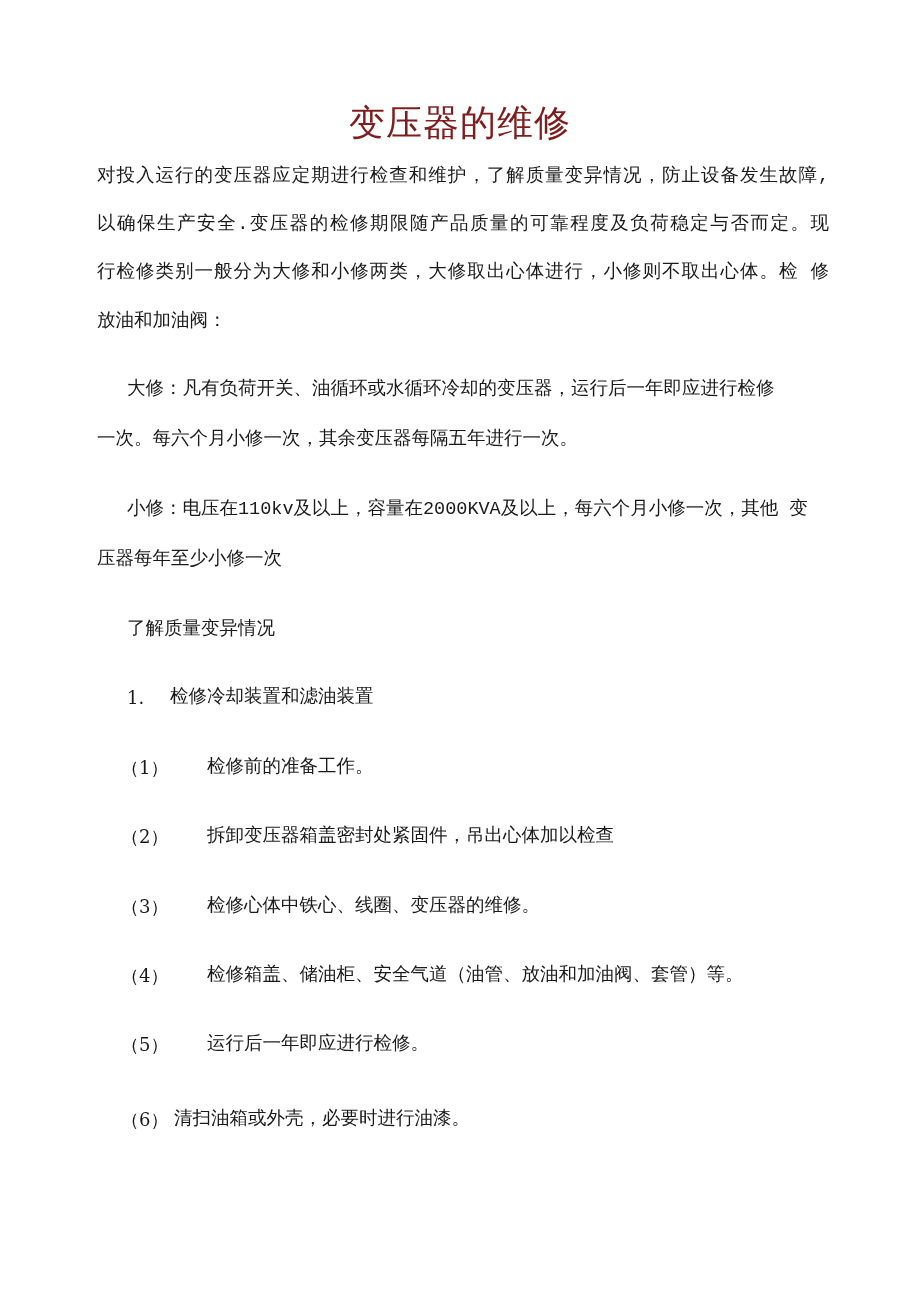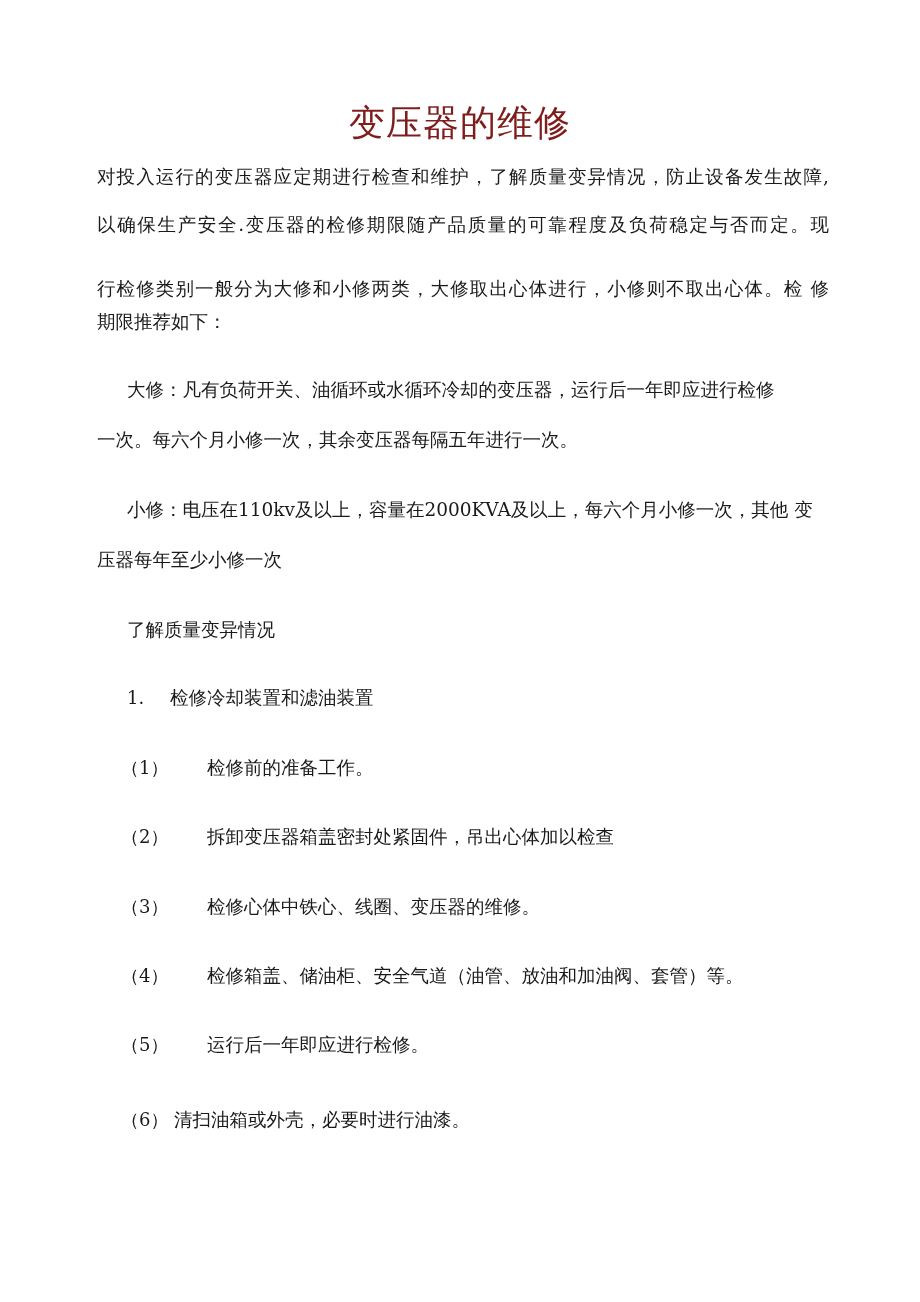--- a/index.html
+++ b/index.html
@@ -8,37 +8,37 @@
       font-family: "DejaVu Serif", "Liberation Serif", serif;
       color: #1a1a1a;
     }
     .title {
       position: absolute; left: 0; width: 920px; top: 72px;
       text-align: center; font-size: 36px; line-height: 46px;
       letter-spacing: 1px; color: #7f1d1d; margin-top: 28px;
     }
     .line {
       position: absolute; left: 97px; font-size: 18.5px; line-height: 26px;
-      white-space: nowrap; color: #1a1a1a;
+      white-space: nowrap; color: #1a1a1a; font-family: Liberation Mono, monospace;
     }
     .justify { width: 732px; text-align: justify; text-align-last: justify; }
     .indent { left: 127px; text-align: center; }
     .num { position: absolute; font-size: 18px; line-height: 26px; white-space: nowrap; }
   </style>
 </head>
 <body>
 
 <div>
   <div class="title">变压器的维修</div>
 
   <div>
     <div class="line justify" style="top:164px">对投入运行的变压器应定期进行检查和维护，了解质量变异情况，防止设备发生故障,</div>
     <div class="line justify" style="top:212px">以确保生产安全.变压器的检修期限随产品质量的可靠程度及负荷稳定与否而定。现</div>
-    <div class="line justify" style="top:276px">行检修类别一般分为大修和小修两类，大修取出心体进行，小修则不取出心体。检 修</div>
-    <div class="line" style="top:309px">期限推荐如下：</div>
+    <div class="line justify" style="top:260px">行检修类别一般分为大修和小修两类，大修取出心体进行，小修则不取出心体。检 修</div>
+    <div class="line" style="top:309px">放油和加油阀：</div>
   </div>
 
   <div>
     <div class="line indent" style="top:377px">大修：凡有负荷开关、油循环或水循环冷却的变压器，运行后一年即应进行检修</div>
     <div class="line" style="top:427px">一次。每六个月小修一次，其余变压器每隔五年进行一次。</div>
   </div>
 
   <div>
     <div class="line indent" style="top:497px">小修：电压在110kv及以上，容量在2000KVA及以上，每六个月小修一次，其他 变</div>
     <div class="line" style="top:547px">压器每年至少小修一次</div>

